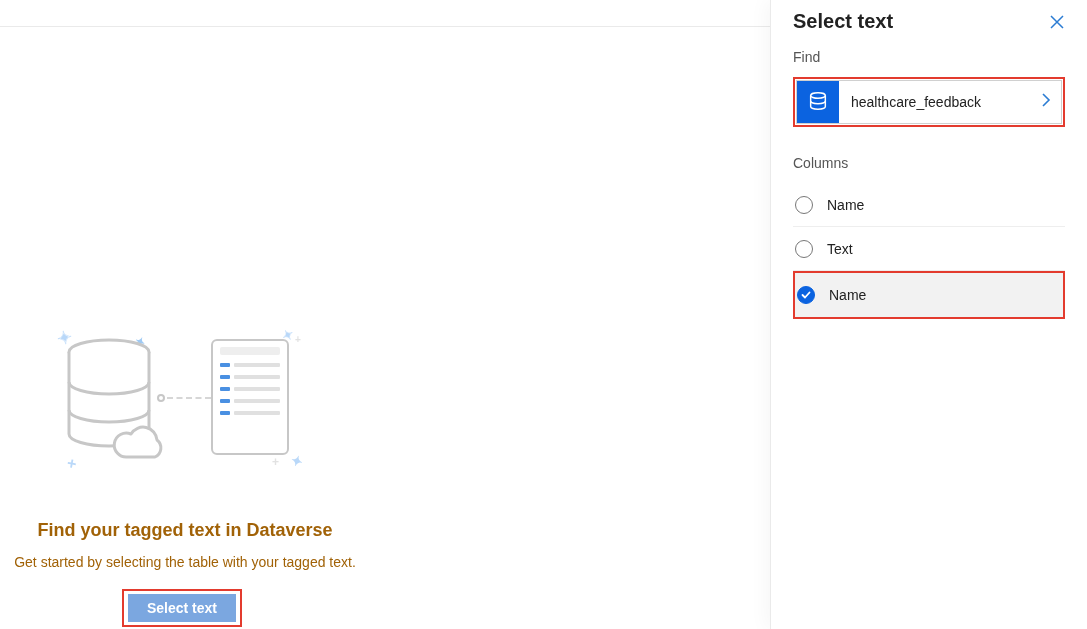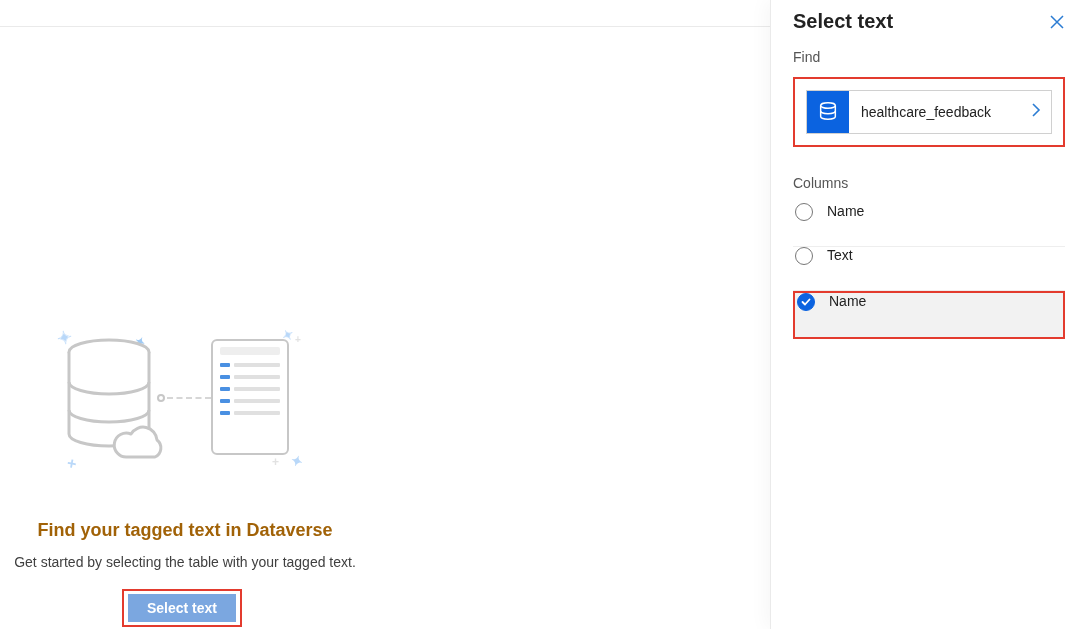--- a/index.html
+++ b/index.html
@@ -34,45 +34,45 @@
   .connector .dash { flex:1; border-top:2px dashed #d6d6d6; margin:0 2px; }
 
   
   .doc { position:absolute; left:154px; top:12px; width:78px; height:116px; border:2px solid #c7c7c7; border-radius:6px; background:#fff; padding:6px 7px; }
   .doc .titlebar { height:8px; background:#eeeeee; border-radius:2px; margin-bottom:8px; }
   .doc .row { display:flex; align-items:center; margin-bottom:8px; }
   .doc .row .l { width:10px; height:4px; background:#4a90e2; border-radius:1px; margin-right:4px; }
   .doc .row .r { flex:1; height:4px; background:#e0e0e0; border-radius:1px; }
 
   .hero-title { position:absolute; left:0; top:520px; width:370px; text-align:center; font-size:18px; color:#a16207; font-weight:600; }
-  .hero-sub { position:absolute; left:0; top:554px; width:370px; text-align:center; font-size:14px; color:#404040; }
+  .hero-sub { position:absolute; left:0; top:554px; width:370px; text-align:center; font-size:14px; color:#a16207; }
 
   .select-btn-wrap { position:absolute; left:122px; top:589px; width:120px; height:38px; border:2px solid #e33b2e; display:flex; align-items:center; justify-content:center; }
   .select-btn { background:#7ba7e0; color:#fff; border:none; font-size:14px; width:108px; height:28px; cursor:pointer; font-weight:600; }
 
   
   .panel { position:absolute; right:0; top:0; width:317px; height:629px; background:#fff; border-left:1px solid #eaeaea; box-shadow:-4px 0 18px rgba(0,0,0,0.04); }
   .panel-inner { padding: 6px 22px 0 22px; }
   .panel-header { display:flex; align-items:center; justify-content:space-between; padding-top:4px; padding-bottom:16px; }
   .panel-title { font-size:20px; font-weight:600; color:#222; }
   .close-icon { color:#2b7cd3; cursor:pointer; }
   .close-icon svg { display:block; }
 
   .section-label { font-size:14px; color:#555; margin-top:0; margin-bottom:12px; }
 
-  .table-row-hl { border:2px solid #e33b2e; padding:11px; }
+  .table-row-hl { border:2px solid #e33b2e; padding:1px; }
   .table-row { display:flex; align-items:center; border:1px solid #d0d0d0; height:44px; padding-right:10px; cursor:pointer; }
   .table-icon-box { width:42px; height:42px; background:#0b63e0; display:flex; align-items:center; justify-content:center; margin-right:12px; }
   .table-icon-box svg { color:#fff; }
   .table-name { flex:1; font-size:14px; color:#222; }
   .chevron { color:#2b7cd3; }
 
   .columns-section { margin-top:28px; }
   .col-list { margin-top:10px; }
-  .col-item { display:flex; align-items:flex-start; height:44px; border-bottom:1px solid #eeeeee; cursor:pointer; }
+  .col-item { display:flex; align-items:center; height:44px; border-bottom:1px solid #eeeeee; cursor:pointer; }
   .col-item:last-child { border-bottom:none; }
   .col-item.selected { background:#f2f2f2; }
   .col-item-hl { border:2px solid #e33b2e; }
   .radio { width:18px; height:18px; border:1.5px solid #777; border-radius:50%; margin-right:14px; margin-left:2px; flex-shrink:0; display:flex; align-items:center; justify-content:center; }
   .radio.checked { background:#0b63e0; border-color:#0b63e0; }
   .radio.checked svg { color:#fff; }
   .col-label { font-size:14px; color:#222; }
 </style>
 </head>
 <body>

